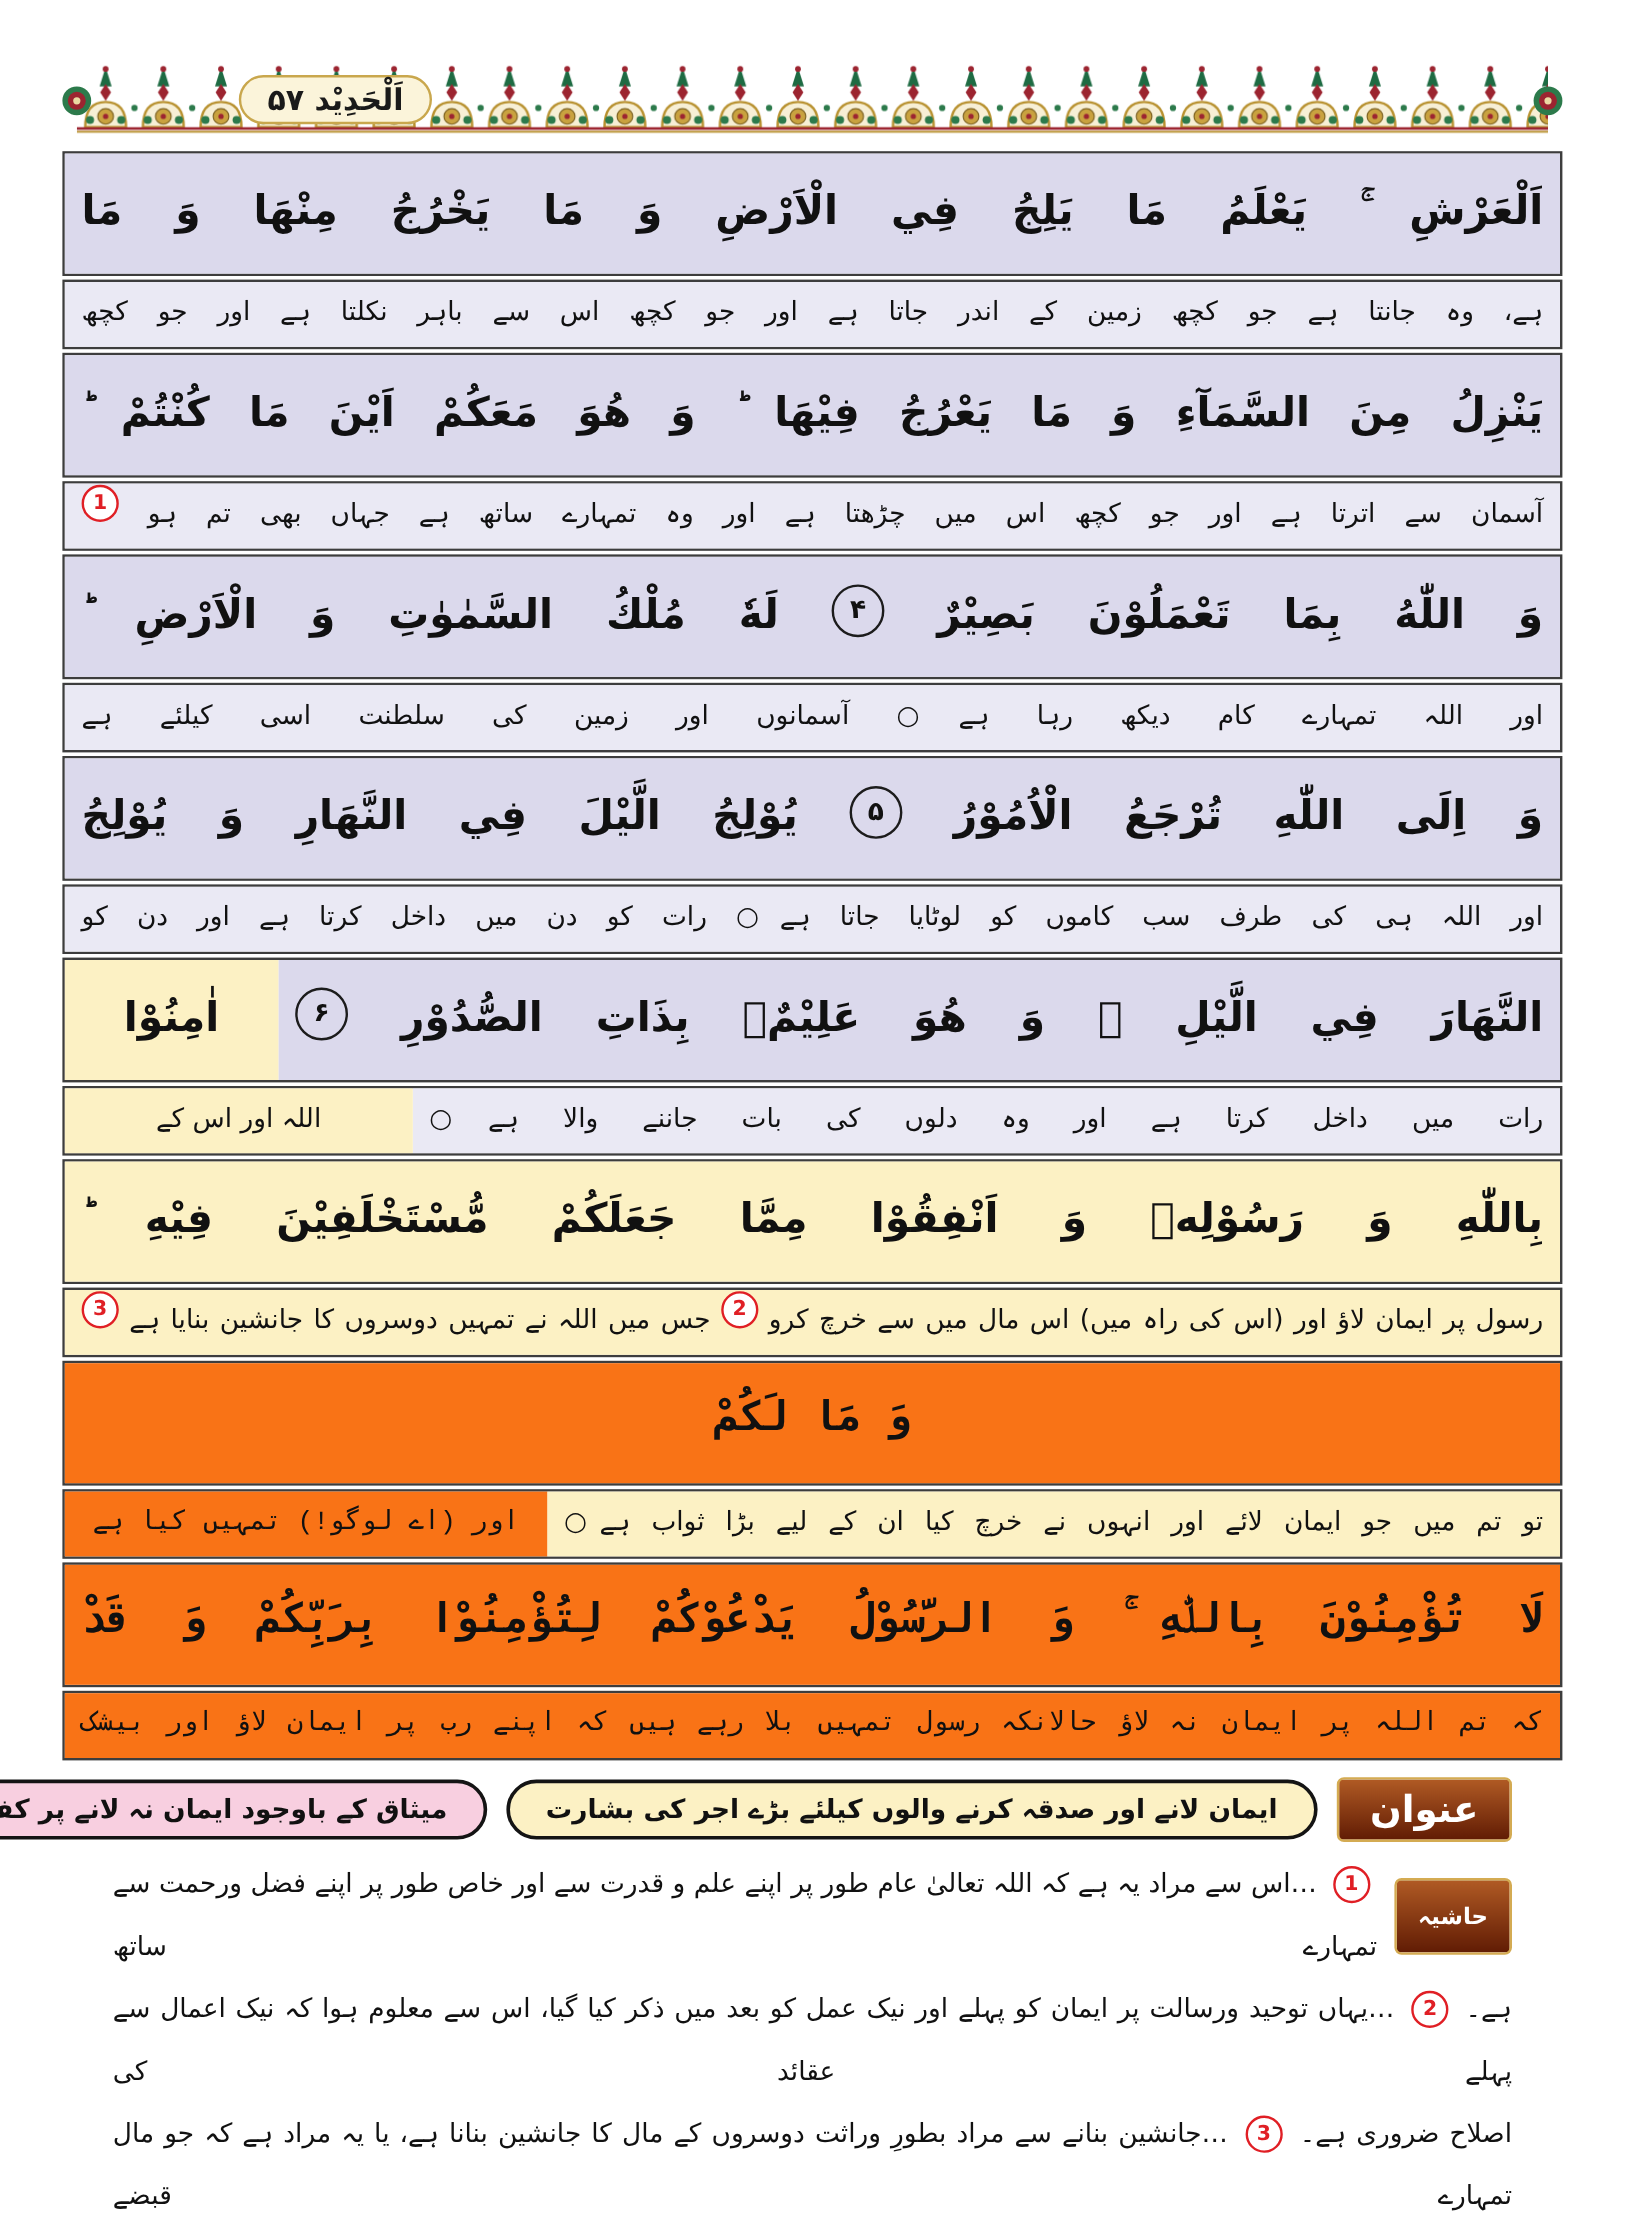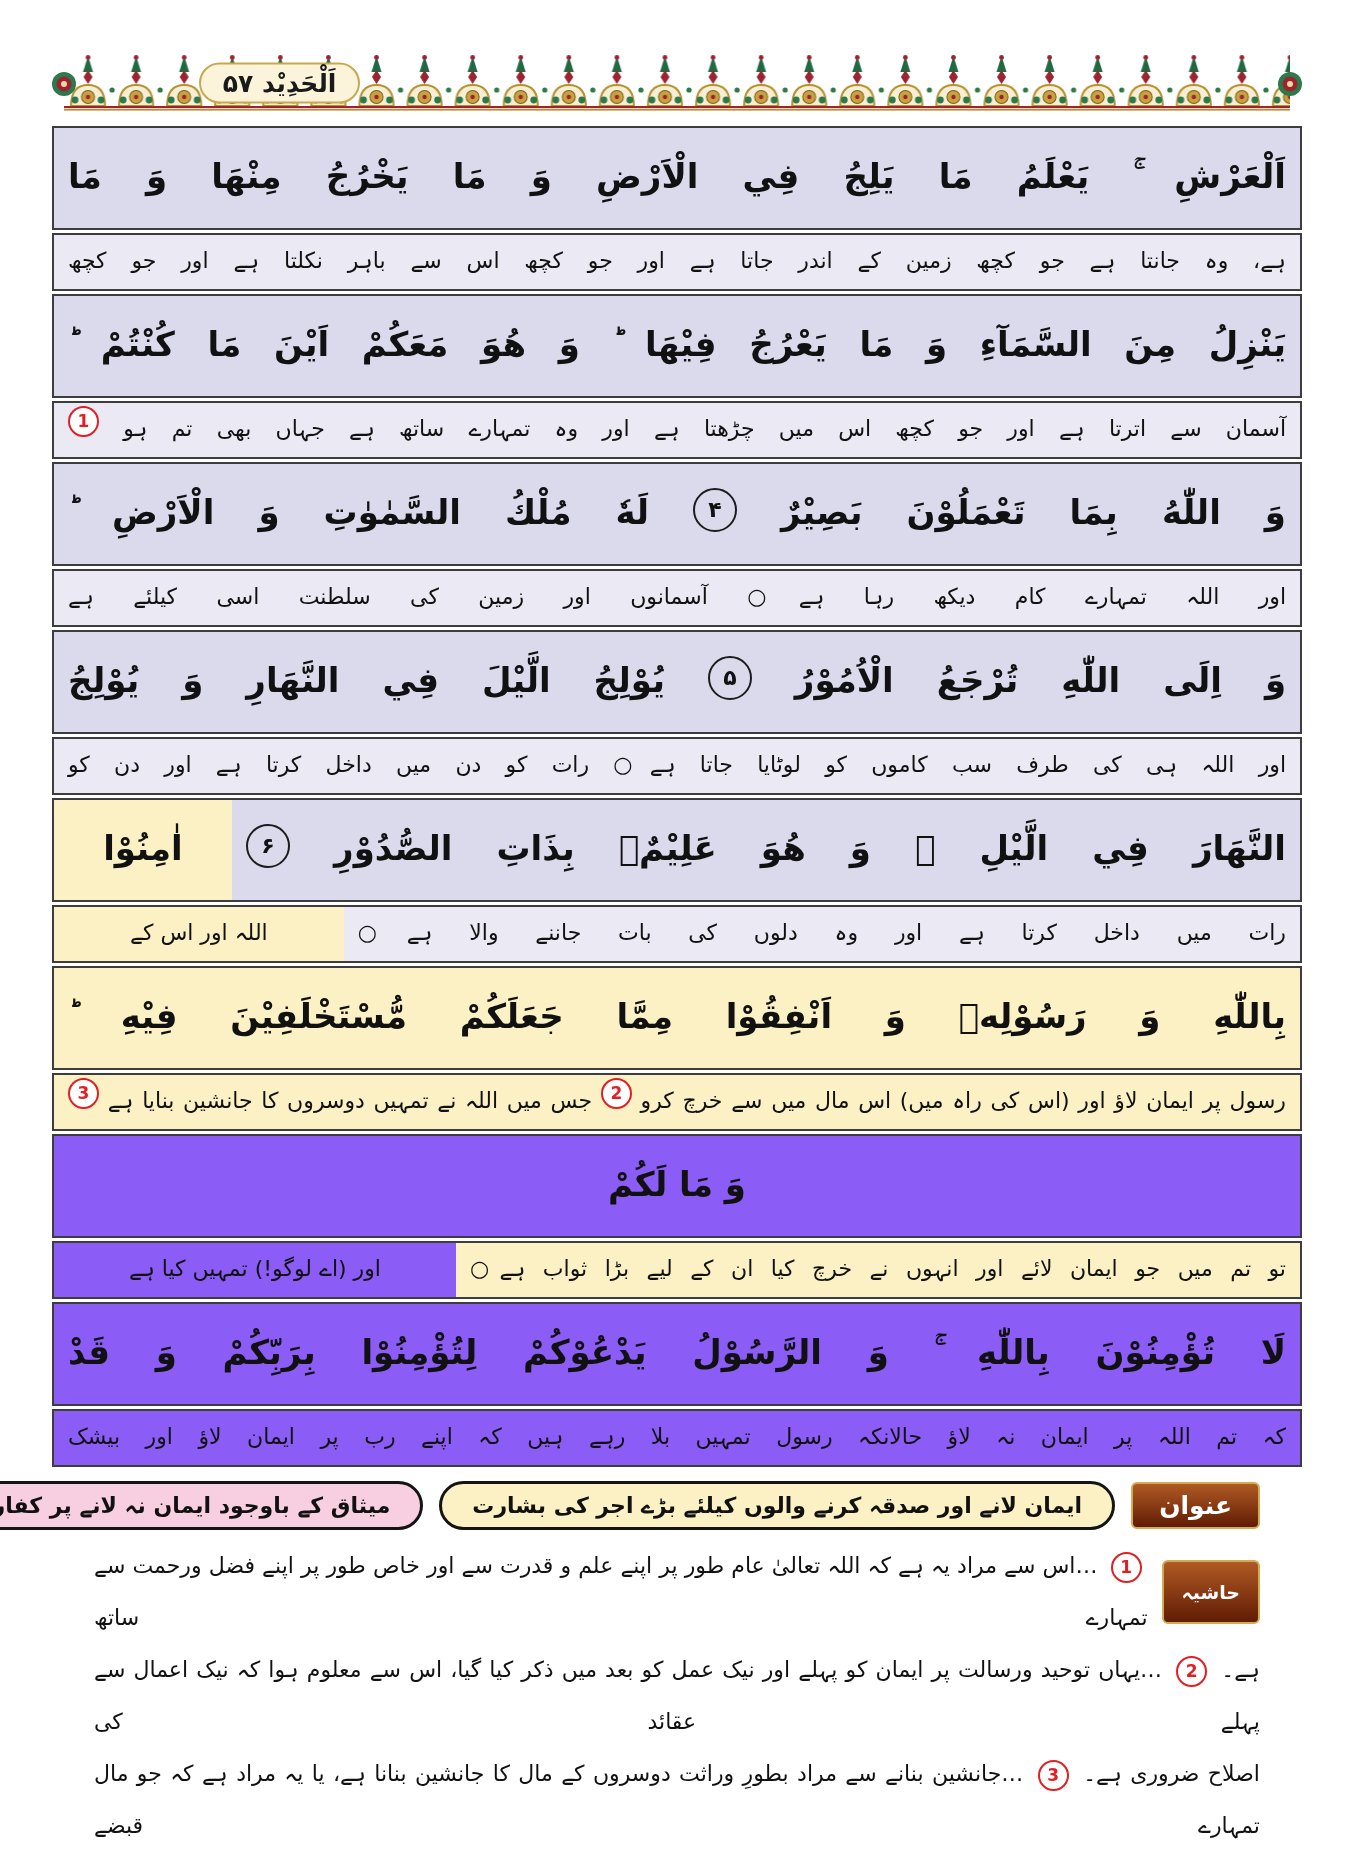--- a/index.html
+++ b/index.html
@@ -29,42 +29,42 @@
   .vrow.urdu{height:54px;}
   .seg{overflow:hidden;}
   .seg-text{display:block;width:100%;box-sizing:border-box;padding:0 14px;
     text-align:justify;text-align-last:justify;white-space:nowrap;}
   .seg.tail .seg-text{text-align:center;text-align-last:center;}
   .vrow.arabic .seg-text{font-size:34px;font-weight:bold;line-height:97px;}
   .vrow.urdu .seg-text{font-size:22px;line-height:51px;}
   .bg-lavender{background:#dbd9ec;}
   .bg-lavlight{background:#eae9f4;}
   .bg-yellow{background:#fcf1c4;}
-  .bg-pink{background:#8b5cf6;}
+  .bg-pink{background:#f97316;font-family:Liberation Mono, monospace;}
   
   .marker{
     display:inline-flex;align-items:center;justify-content:center;
     width:27px;height:27px;border:2.5px solid #e01f25;border-radius:50%;
     color:#e01f25;background:#fff;font-size:17px;font-weight:bold;
     vertical-align:middle;line-height:1;
   }
   .vrow .marker{transform:translateY(-9px);}
   .ayah{
     display:inline-flex;align-items:center;justify-content:center;
     width:40px;height:40px;border:2.5px solid #1c1c1c;border-radius:50%;
     font-size:22px;font-weight:bold;color:#111;background:transparent;
     vertical-align:middle;line-height:1;transform:translateY(-5px);
   }
   
   #heading-row{display:flex;align-items:center;gap:16px;margin:14px 94px 10px;}
   .badge{
     display:inline-block;
     background:linear-gradient(#b05a24,#611c04);
     border:2px solid #d4ab52;border-radius:6px;color:#fff;
-    font-size:25px;font-weight:bold;padding:7px 26px;white-space:nowrap;
+    font-size:31px;font-weight:bold;padding:7px 26px;white-space:nowrap;
   }
   .badge-sm{font-size:19px;padding:4px 18px;}
   .pill{
     display:inline-block;border:3px solid #141414;border-radius:32px;
     padding:9px 30px;font-size:22px;font-weight:bold;white-space:nowrap;color:#111;
   }
   .pill-yellow{background:#fcf1c4;}
   .pill-pink{background:#f8cfe0;}
   
   #footnotes{margin:2px 94px 0;}

